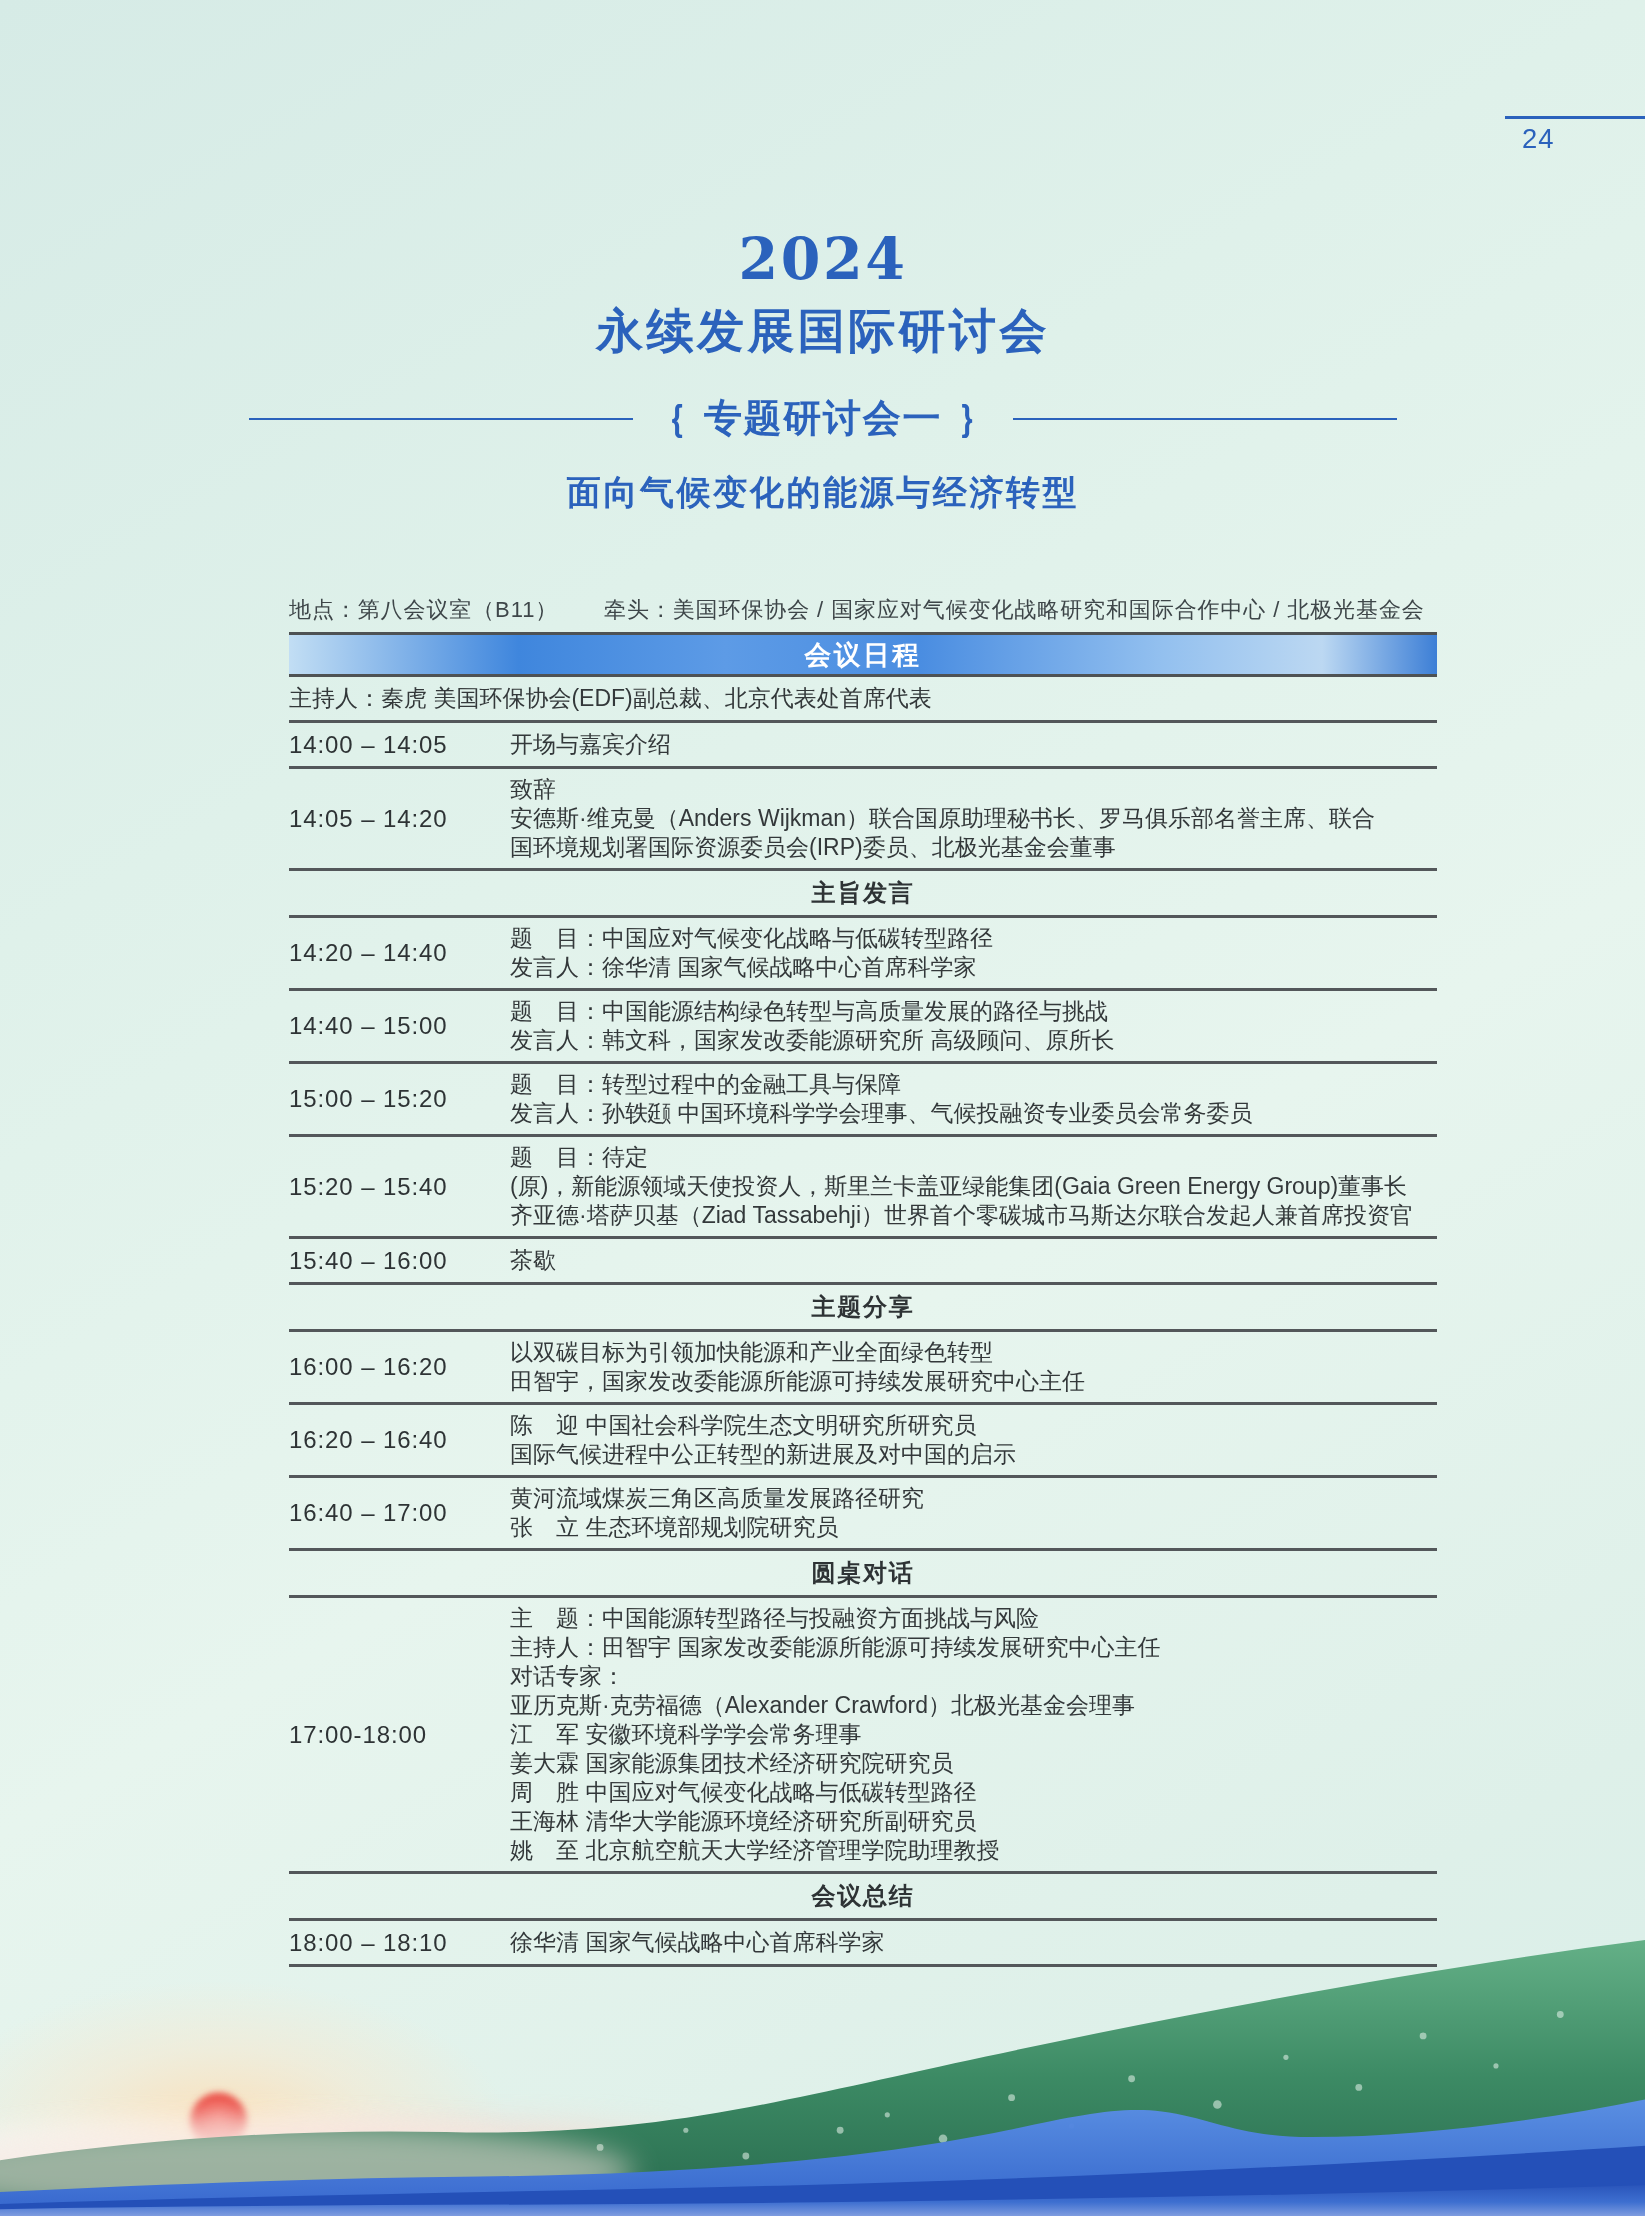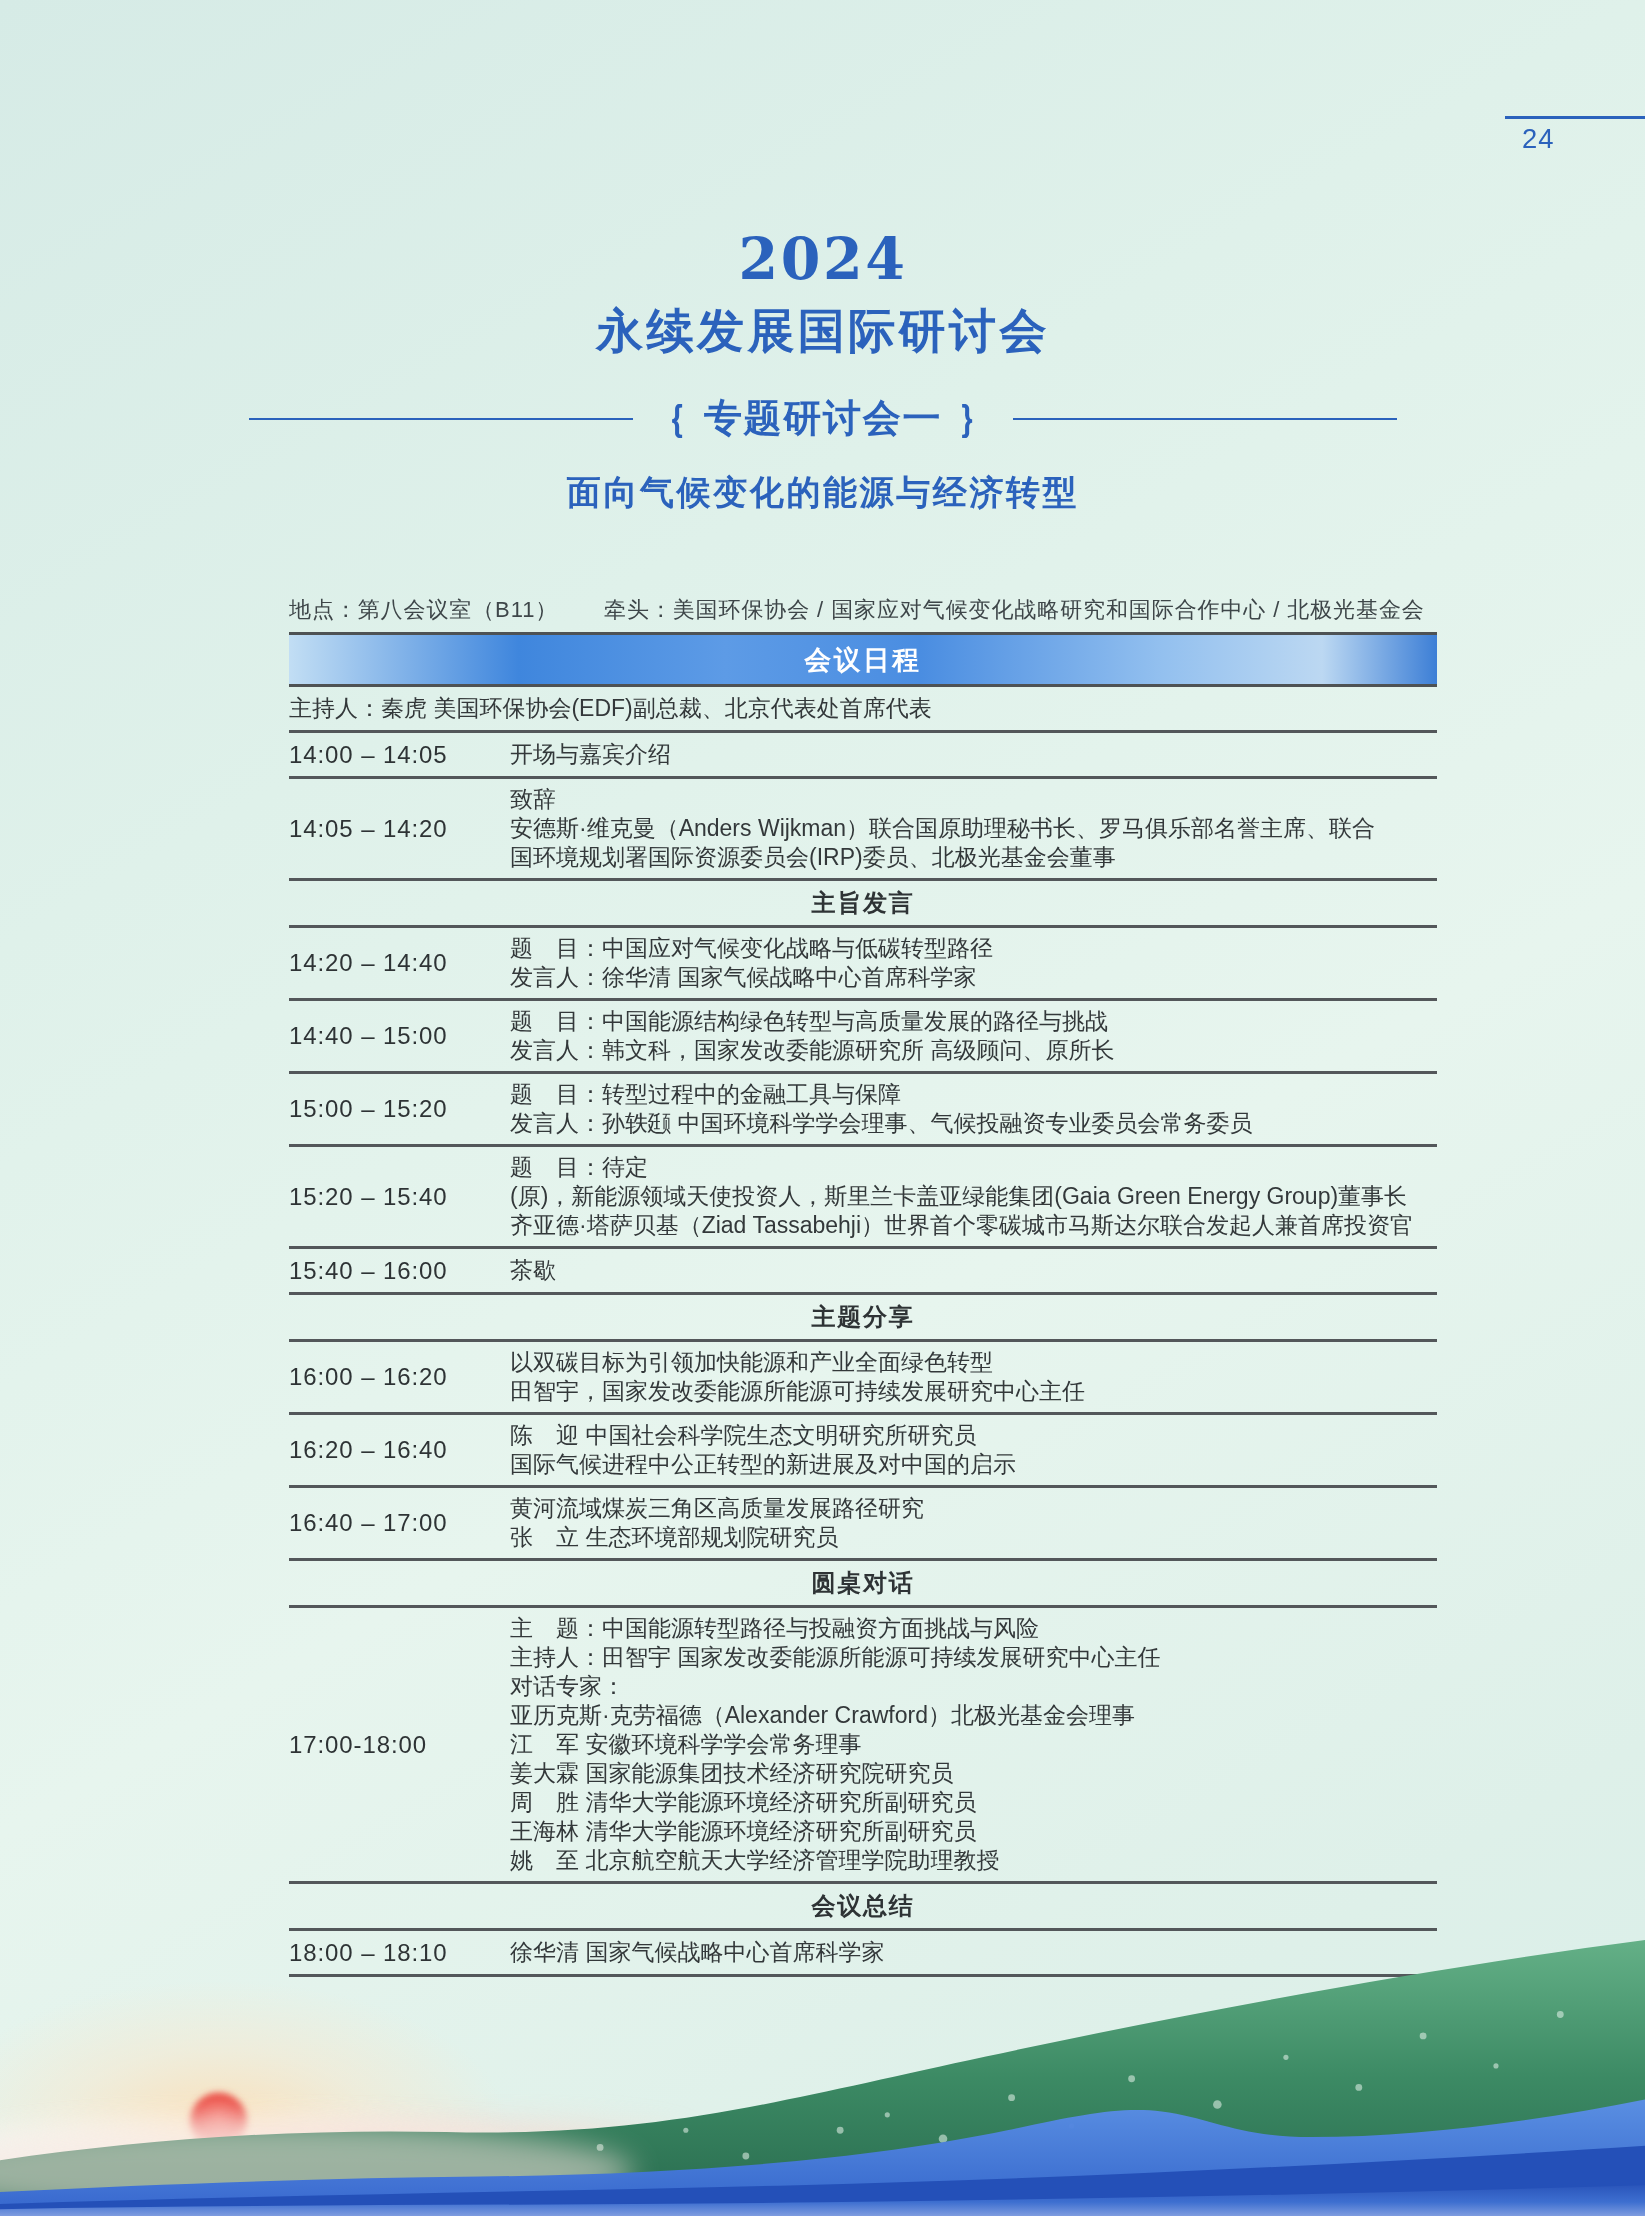--- a/index.html
+++ b/index.html
@@ -18,21 +18,21 @@
   .main-title{font-family:"DejaVu Serif",serif;font-size:47px;font-weight:bold;letter-spacing:3.4px;margin-top:19px;line-height:1.05;}
   .session-row{display:flex;align-items:center;gap:16px;margin-top:38px;}
   .session-rule{flex:1;height:2.6px;background:#2b62bc;}
   .session-tag{font-family:"DejaVu Serif",serif;font-size:38px;font-weight:bold;letter-spacing:1.7px;white-space:nowrap;}
   .subtitle{font-family:"DejaVu Serif",serif;font-size:34px;font-weight:bold;letter-spacing:2.6px;margin-top:26px;}
   
   .info-line{position:absolute;top:595px;left:289px;width:1217px;font-size:22px;color:#3e4649;letter-spacing:0.9px;}
   
   .agenda{position:absolute;top:632px;left:289px;width:1148px;}
   .agenda-header{
-    height:55px;display:flex;align-items:center;justify-content:center;
+    height:45px;display:flex;align-items:center;justify-content:center;
     border-top:3.4px solid #4e5254;border-bottom:3.4px solid #4e5254;box-sizing:border-box;
     background:linear-gradient(90deg,#c2def4 0%,#3f86dd 20%,#5d9be6 38%,#4a8de1 55%,#93c0ef 76%,#bcd8f2 90%,#3d7fd6 100%);
     color:#ffffff;font-size:26.6px;font-weight:bold;letter-spacing:2.6px;
   }
   .row{display:flex;align-items:center;border-bottom:3.4px solid #53575a;min-height:46px;box-sizing:border-box;padding:6px 0;}
   .row .time{width:221px;flex-shrink:0;font-size:24px;color:#2e3335;letter-spacing:0.9px;}
   .row .desc{flex:1;font-size:23px;line-height:29px;color:#33383a;padding-right:12px;}
   .row.section{justify-content:center;min-height:43px;}
   .row.section .section-label{font-size:24px;font-weight:bold;color:#2e3335;letter-spacing:1.7px;text-align:left;}
   .row.moderator{justify-content:flex-start;}
@@ -148,21 +148,21 @@
         </div>
         <div class="row item">
           <div class="time">17:00-18:00</div>
           <div class="desc">
             <div>主　题：中国能源转型路径与投融资方面挑战与风险</div>
             <div>主持人：田智宇 国家发改委能源所能源可持续发展研究中心主任</div>
             <div>对话专家：</div>
             <div>亚历克斯·克劳福德（Alexander Crawford）北极光基金会理事</div>
             <div>江　军 安徽环境科学学会常务理事</div>
             <div>姜大霖 国家能源集团技术经济研究院研究员</div>
-            <div>周　胜 清华大学能源环境经济研究所副研究员</div>
+            <div>周　胜 中国应对气候变化战略与低碳转型路径</div>
             <div>王海林 清华大学能源环境经济研究所副研究员</div>
             <div>姚　至 北京航空航天大学经济管理学院助理教授</div>
           </div>
         </div>
         <div class="row section">
           <div class="section-label">会议总结</div>
         </div>
         <div class="row item">
           <div class="time">18:00 – 18:10</div>
           <div class="desc">

